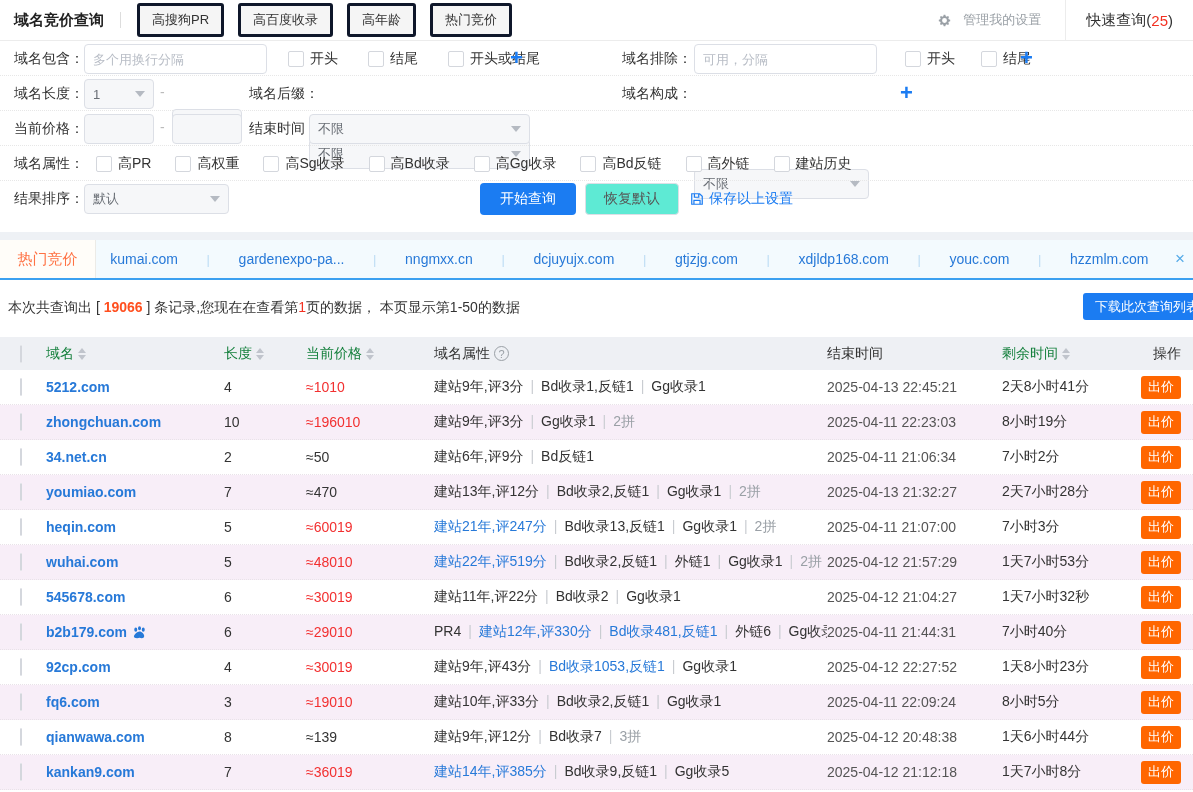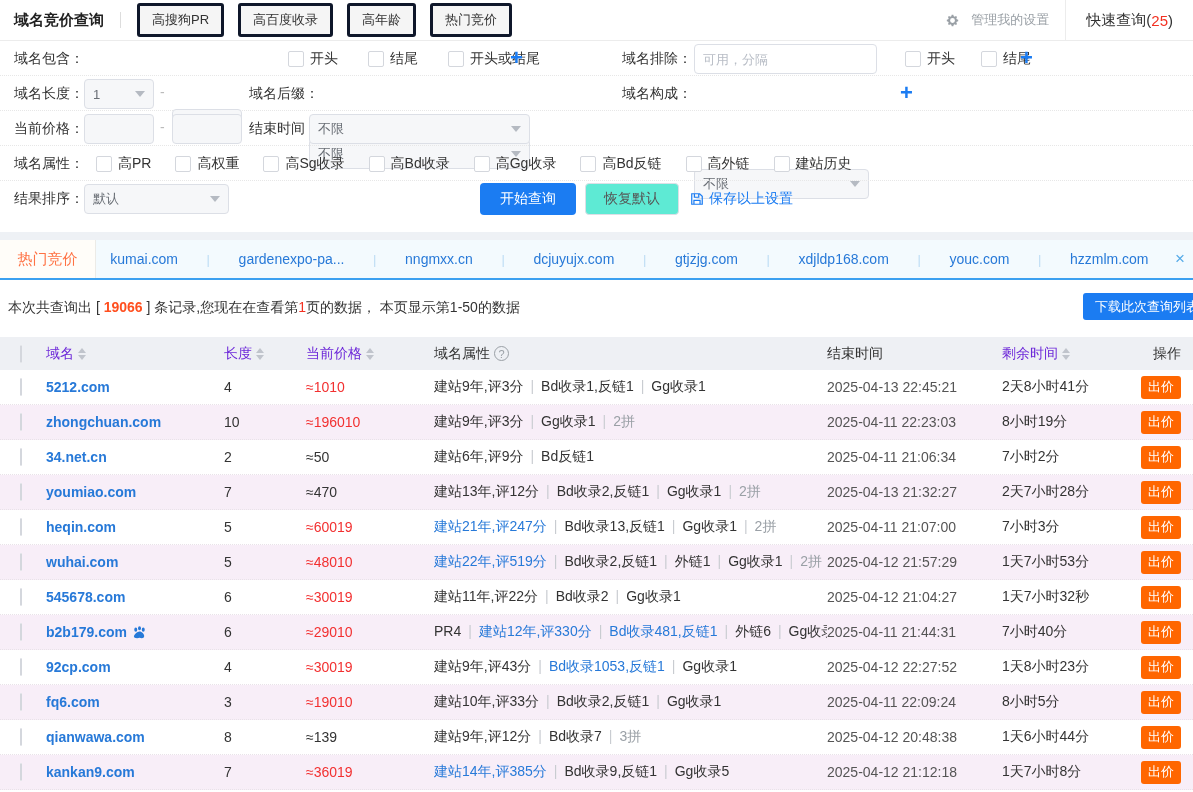--- a/index.html
+++ b/index.html
@@ -6,21 +6,21 @@
   html,body { width:1193px; height:792px; overflow:hidden;
     font-family:"Liberation Sans","DejaVu Sans",sans-serif; font-size:14px; color:#333; background:#fff; }
 
   
   .topbar { height:41px; background:#fff; border-bottom:1px solid #ececec; display:flex; align-items:center; position:relative; }
   .topbar-title { font-weight:bold; font-size:15px; margin-left:14px; color:#222; }
   .topbar-sep { width:1px; height:16px; background:#ddd; margin:0 16px; }
   .topbar-tabs { display:flex; gap:14px; }
   .pill { background:#f5f5f5; border:3px solid #0f172a; border-radius:3px; padding:5px 12px; font-size:13px; color:#333; cursor:pointer; }
   .topbar-right { position:absolute; right:0; top:0; height:100%; display:flex; align-items:center; }
-  .manage { color:#9aa0a6; font-size:13px; display:flex; align-items:center; gap:12px; margin-right:16px; cursor:pointer; }
+  .manage { color:#9aa0a6; font-size:13px; display:flex; align-items:center; gap:12px; margin-right:24px; cursor:pointer; }
   .quick-tab { height:100%; display:flex; align-items:center; padding:0 20px; border-left:1px solid #ececec; font-size:15px; color:#333; background:#fff; cursor:pointer; }
   .quick-count { color:#f33021; }
 
   
   .filters { position:relative; background:#fff; height:191px; }
   .frow { position:relative; height:35px; border-bottom:1px dotted #e7e7e7; }
   .frow:last-child { border-bottom:none; }
   .flabel { position:absolute; top:9px; font-size:14px; color:#333; }
   .abs { position:absolute; }
   .tinput { height:30px; border:1px solid #dcdfe6; border-radius:4px; background:#fff; padding:0 8px; font-size:13px; color:#333; width:100%; font-family:inherit; }
@@ -51,21 +51,21 @@
   .summary { position:relative; height:57px; background:#fff; }
   .summary-text { position:absolute; left:8px; top:19px; font-size:14px; color:#333; }
   .hl-orange { color:#ff4f1f; font-weight:bold; }
   .hl-red { color:#f33021; }
   .download-btn { position:absolute; left:1083px; top:13px; width:150px; height:27px; background:#1b7cf2; color:#fff; border:none; border-radius:3px; font-size:13px; cursor:pointer; font-family:inherit; text-align:left; padding-left:12px; }
 
   
   .grid { display:grid; grid-template-columns:46px 178px 82px 128px 393px 175px 139px 52px; align-items:center; }
   .thead { background:#eef0f4; height:33px; font-size:14px; color:#333; }
   .th { display:flex; align-items:center; gap:4px; }
-  .th-blue { color:#6d28d9; cursor:pointer;text-align:right; }
+  .th-blue { color:#15803d; cursor:pointer;text-align:right; }
   .sorter { display:flex; flex-direction:column; gap:2px; }
   .sorter i { display:block; width:0; height:0; border-left:4px solid transparent; border-right:4px solid transparent; }
   .sorter .up { border-bottom:5px solid #c0c4cc; }
   .sorter .dn { border-top:5px solid #c0c4cc; }
   .help-ic { width:15px; height:15px; border:1px solid #9aa0a6; border-radius:50%; color:#9aa0a6; font-size:11px; display:flex; align-items:center; justify-content:center; }
   .trow { height:35px; border-bottom:1px dotted #e9e2e9; font-size:14px; }
   .trow.alt { background:#f8eef8; }
   .cell-ck { padding-left:20px; }
   .domain-link { color:#2779d8; font-weight:bold; text-decoration:none; cursor:pointer; display:flex; align-items:center; gap:5px; }
   .price { color:#333; }
@@ -102,20 +102,21 @@
         <span class="quick-count">25</span>
         <span>)</span>
     </div>
   </div>
 </div>
 
 <div class="filters">
 
   <div class="frow">
     <span class="flabel" style="left:14px">域名包含：</span>
+    <input class="tinput abs" style="left: 84px; top: 3px; width: 183px;" placeholder="多个用换行分隔">
     <div class="abs" style="left:288px; top:9px; display:flex; gap:30px;" id="include-checks">
         <div class="ckgroup">
           <span class="ckbox"></span>
           <span class="cklabel">开头</span>
         </div>
         <div class="ckgroup">
           <span class="ckbox"></span>
           <span class="cklabel">结尾</span>
         </div>
         <div class="ckgroup">

